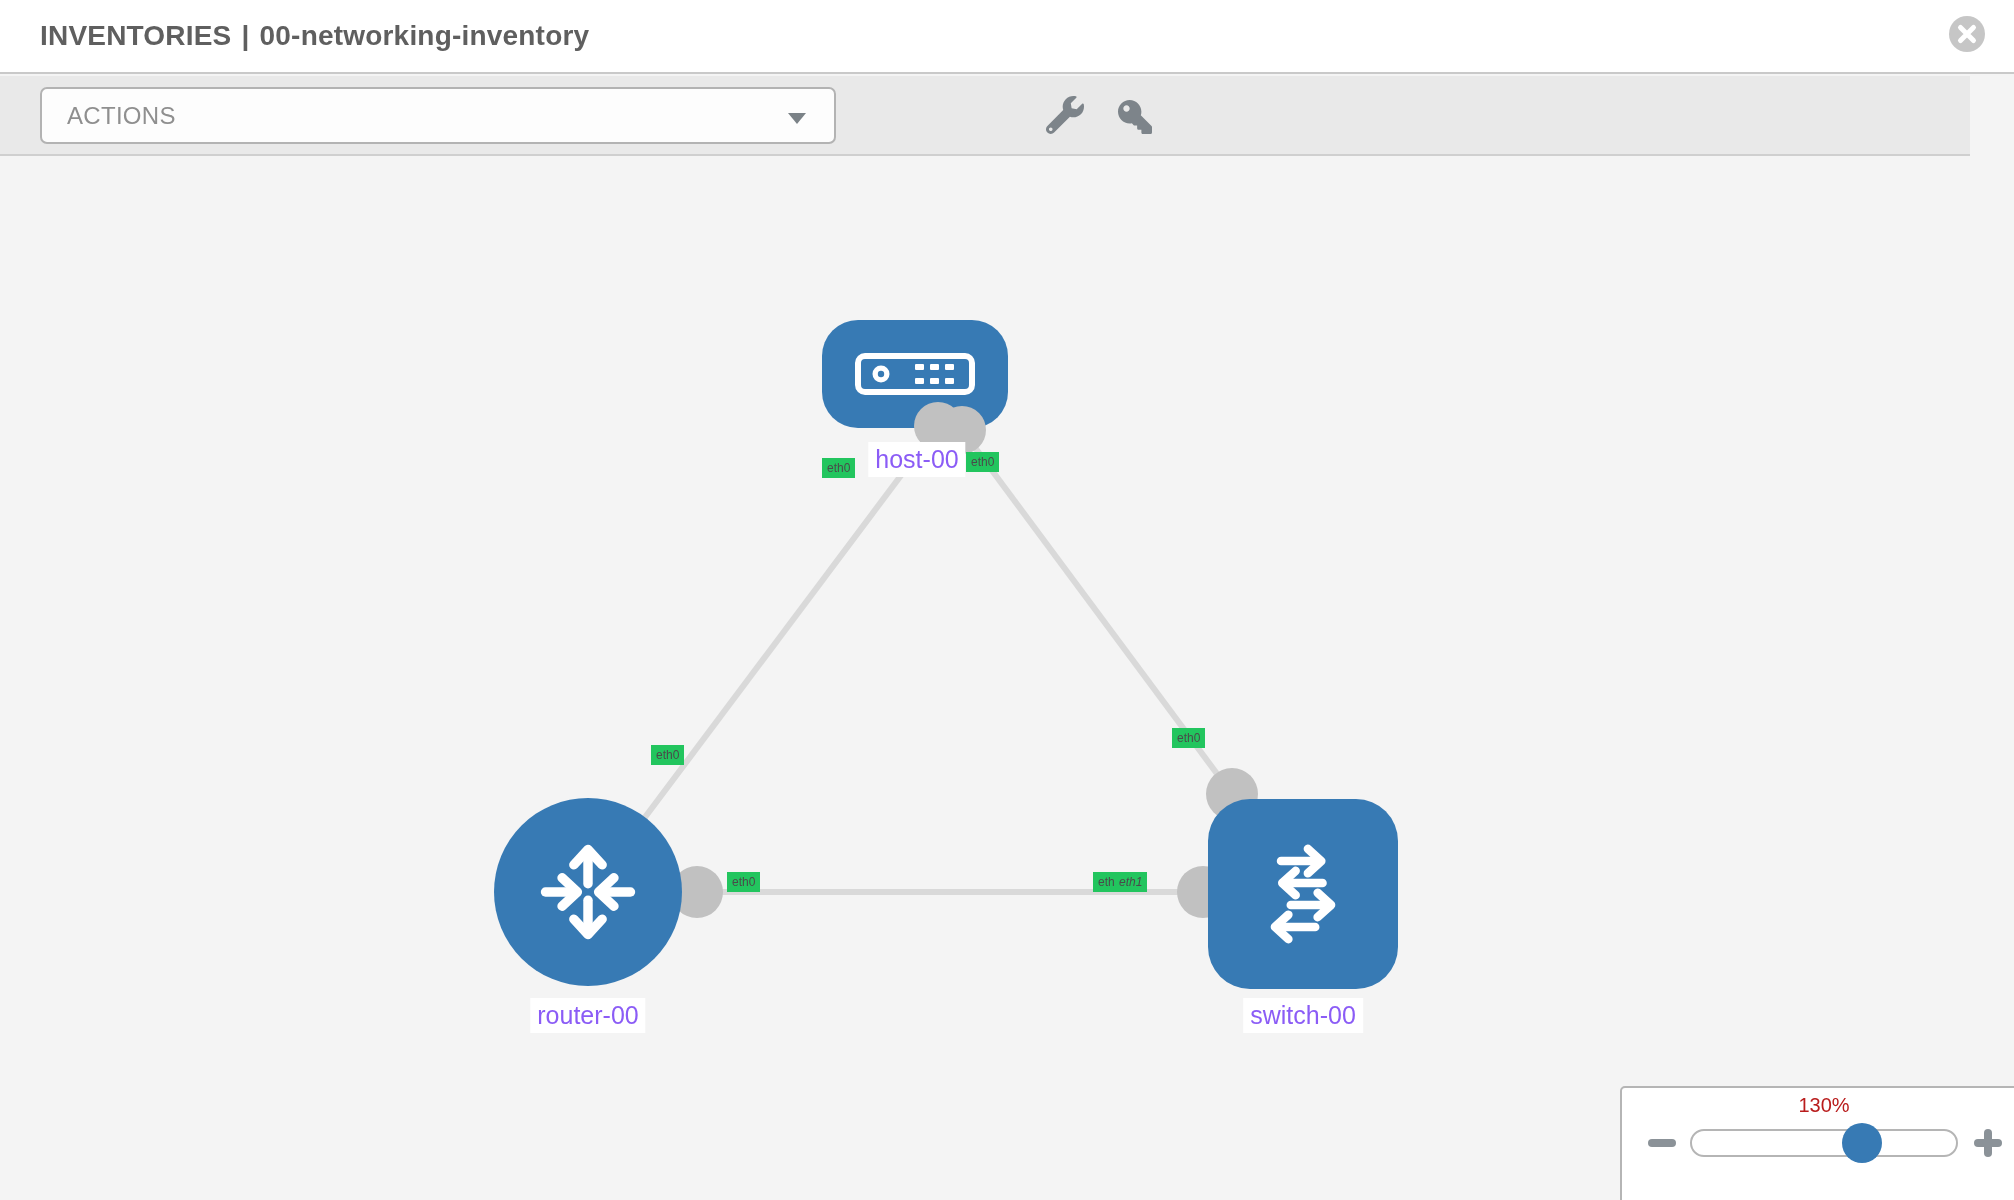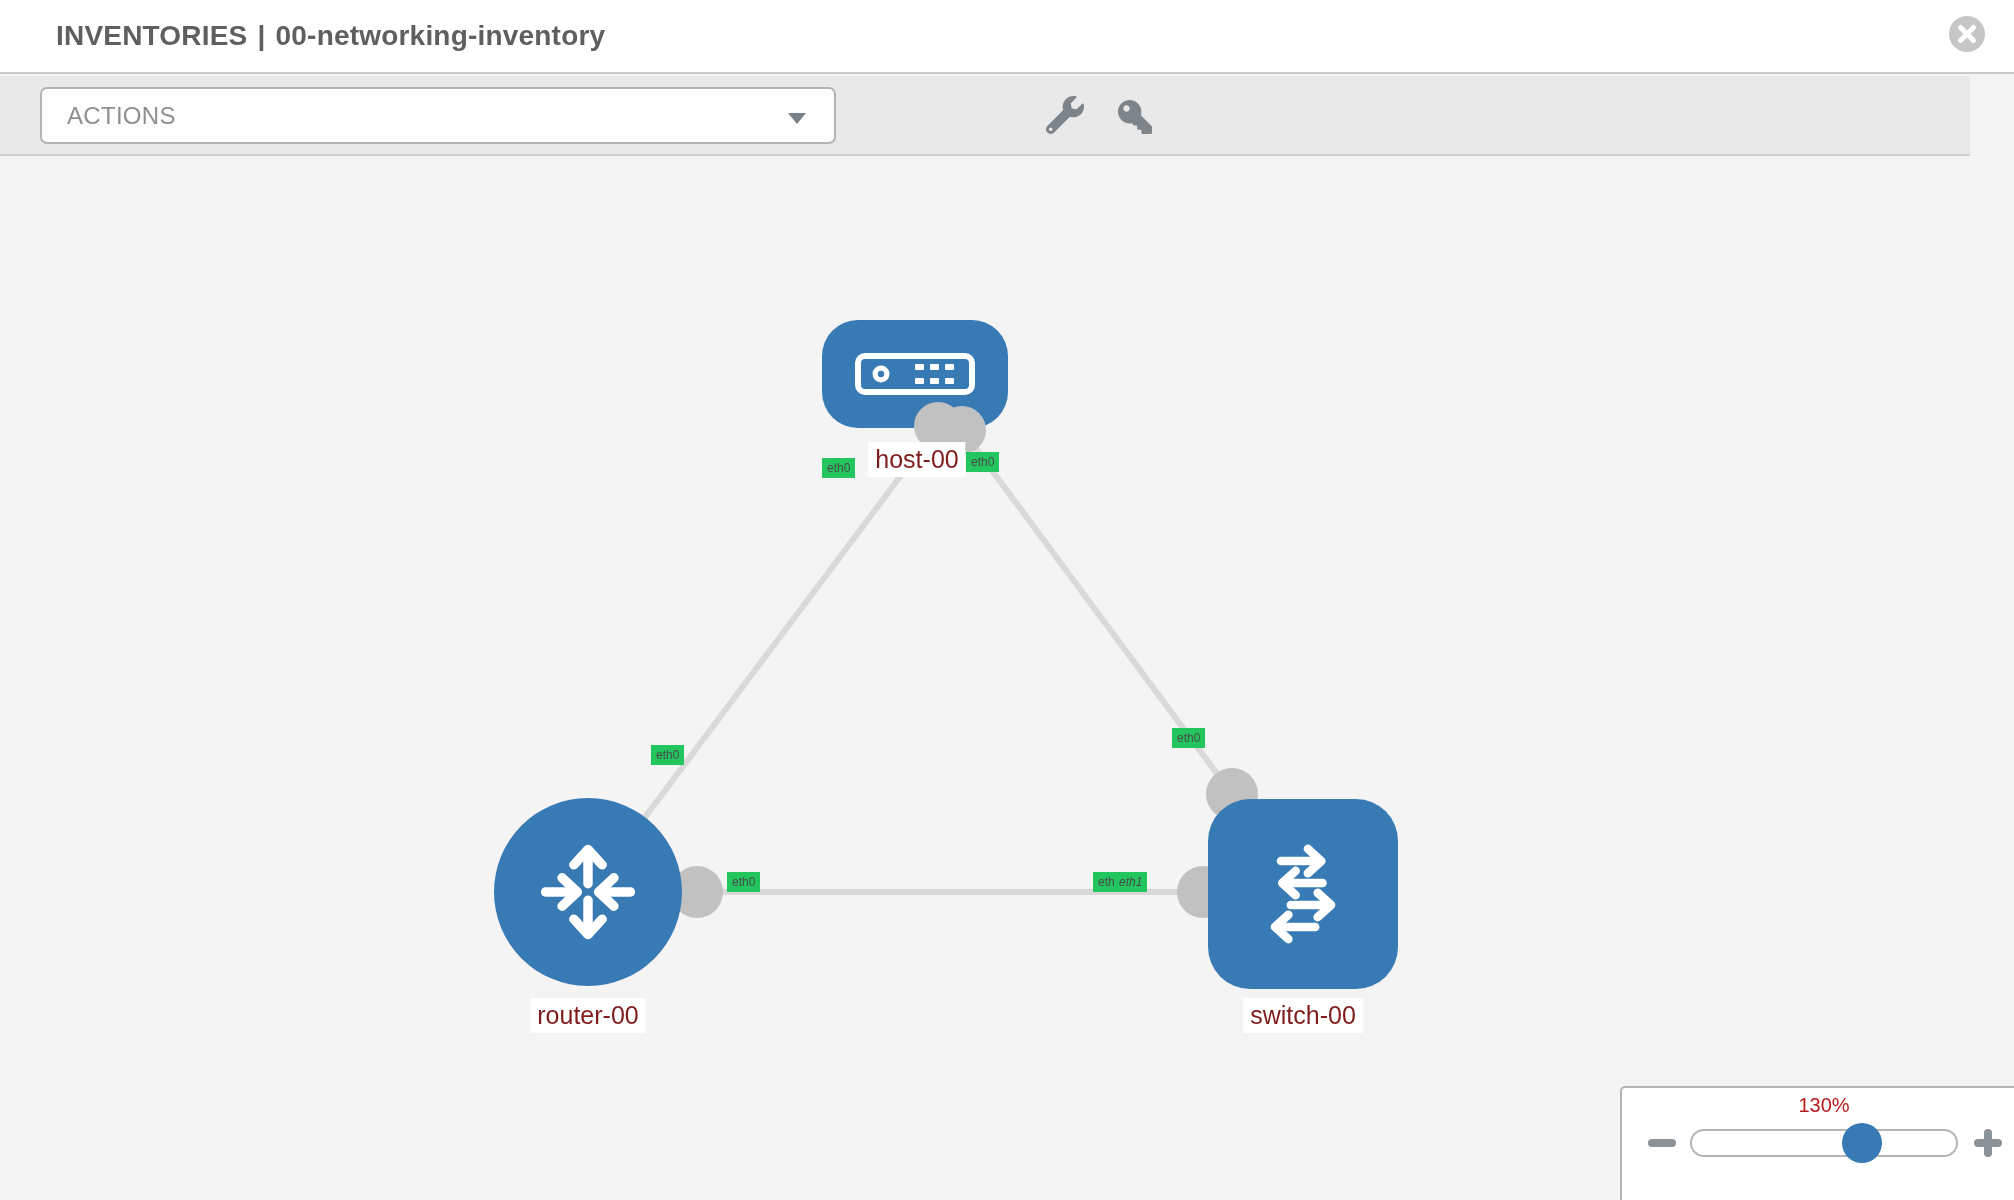--- a/index.html
+++ b/index.html
@@ -3,21 +3,21 @@
 <meta charset="utf-8">
 <style>
   * { box-sizing: border-box; margin: 0; padding: 0; }
   html, body { width: 2014px; height: 1200px; overflow: hidden; }
   body { font-family: "Liberation Sans", sans-serif; background: #f4f4f4; position: relative; }
 
   
   .header {
     position: absolute; top: 0; left: 0; width: 2014px; height: 74px;
     background: #ffffff; border-bottom: 2px solid #c9c9c9;
-    display: flex; align-items: center; padding-left: 16px;
+    display: flex; align-items: center;
   }
   .page-title {
     margin-left: 40px; font-size: 28px; font-weight: 700; color: #5f5f5f;
     letter-spacing: 0.2px;
   }
   .page-title .sep { margin: 0 10px; font-weight: 700; }
   .close-btn {
     position: absolute; right: 28px; top: 15px; width: 38px; height: 38px;
     cursor: pointer;
   }
@@ -59,21 +59,21 @@
   .node { position: absolute; background: #377ab4; display: flex; align-items: center; justify-content: center; cursor: pointer; }
   .node-host   { left: 822px; top: 162px; width: 186px; height: 108px; border-radius: 36px; }
   .node-router { left: 494px; top: 640px; width: 188px; height: 188px; border-radius: 50%; }
   .node-switch { left: 1208px; top: 641px; width: 190px; height: 190px; border-radius: 42px; }
   .node-host svg   { width: 122px; height: 48px; }
   .node-router svg { width: 118px; height: 118px; }
   .node-switch svg { width: 122px; height: 122px; }
 
   .node-label {
     position: absolute; transform: translateX(-50%);
-    background: #ffffff; color: #7f1d1d;
+    background: #ffffff; color: #8b5cf6;
     font-size: 25px; padding: 3px 7px; white-space: nowrap; cursor: default;
   }
   .lbl-host   { left: 917px;  top: 284px; }
   .lbl-router { left: 588px;  top: 840px; text-align: center; }
   .lbl-switch { left: 1303px; top: 840px; }
 
   .if-label {
     position: absolute; background: #22c55e; color: #4a4a4a;
     font-size: 12px; padding: 3px 5px; white-space: nowrap; cursor: default;
   }

